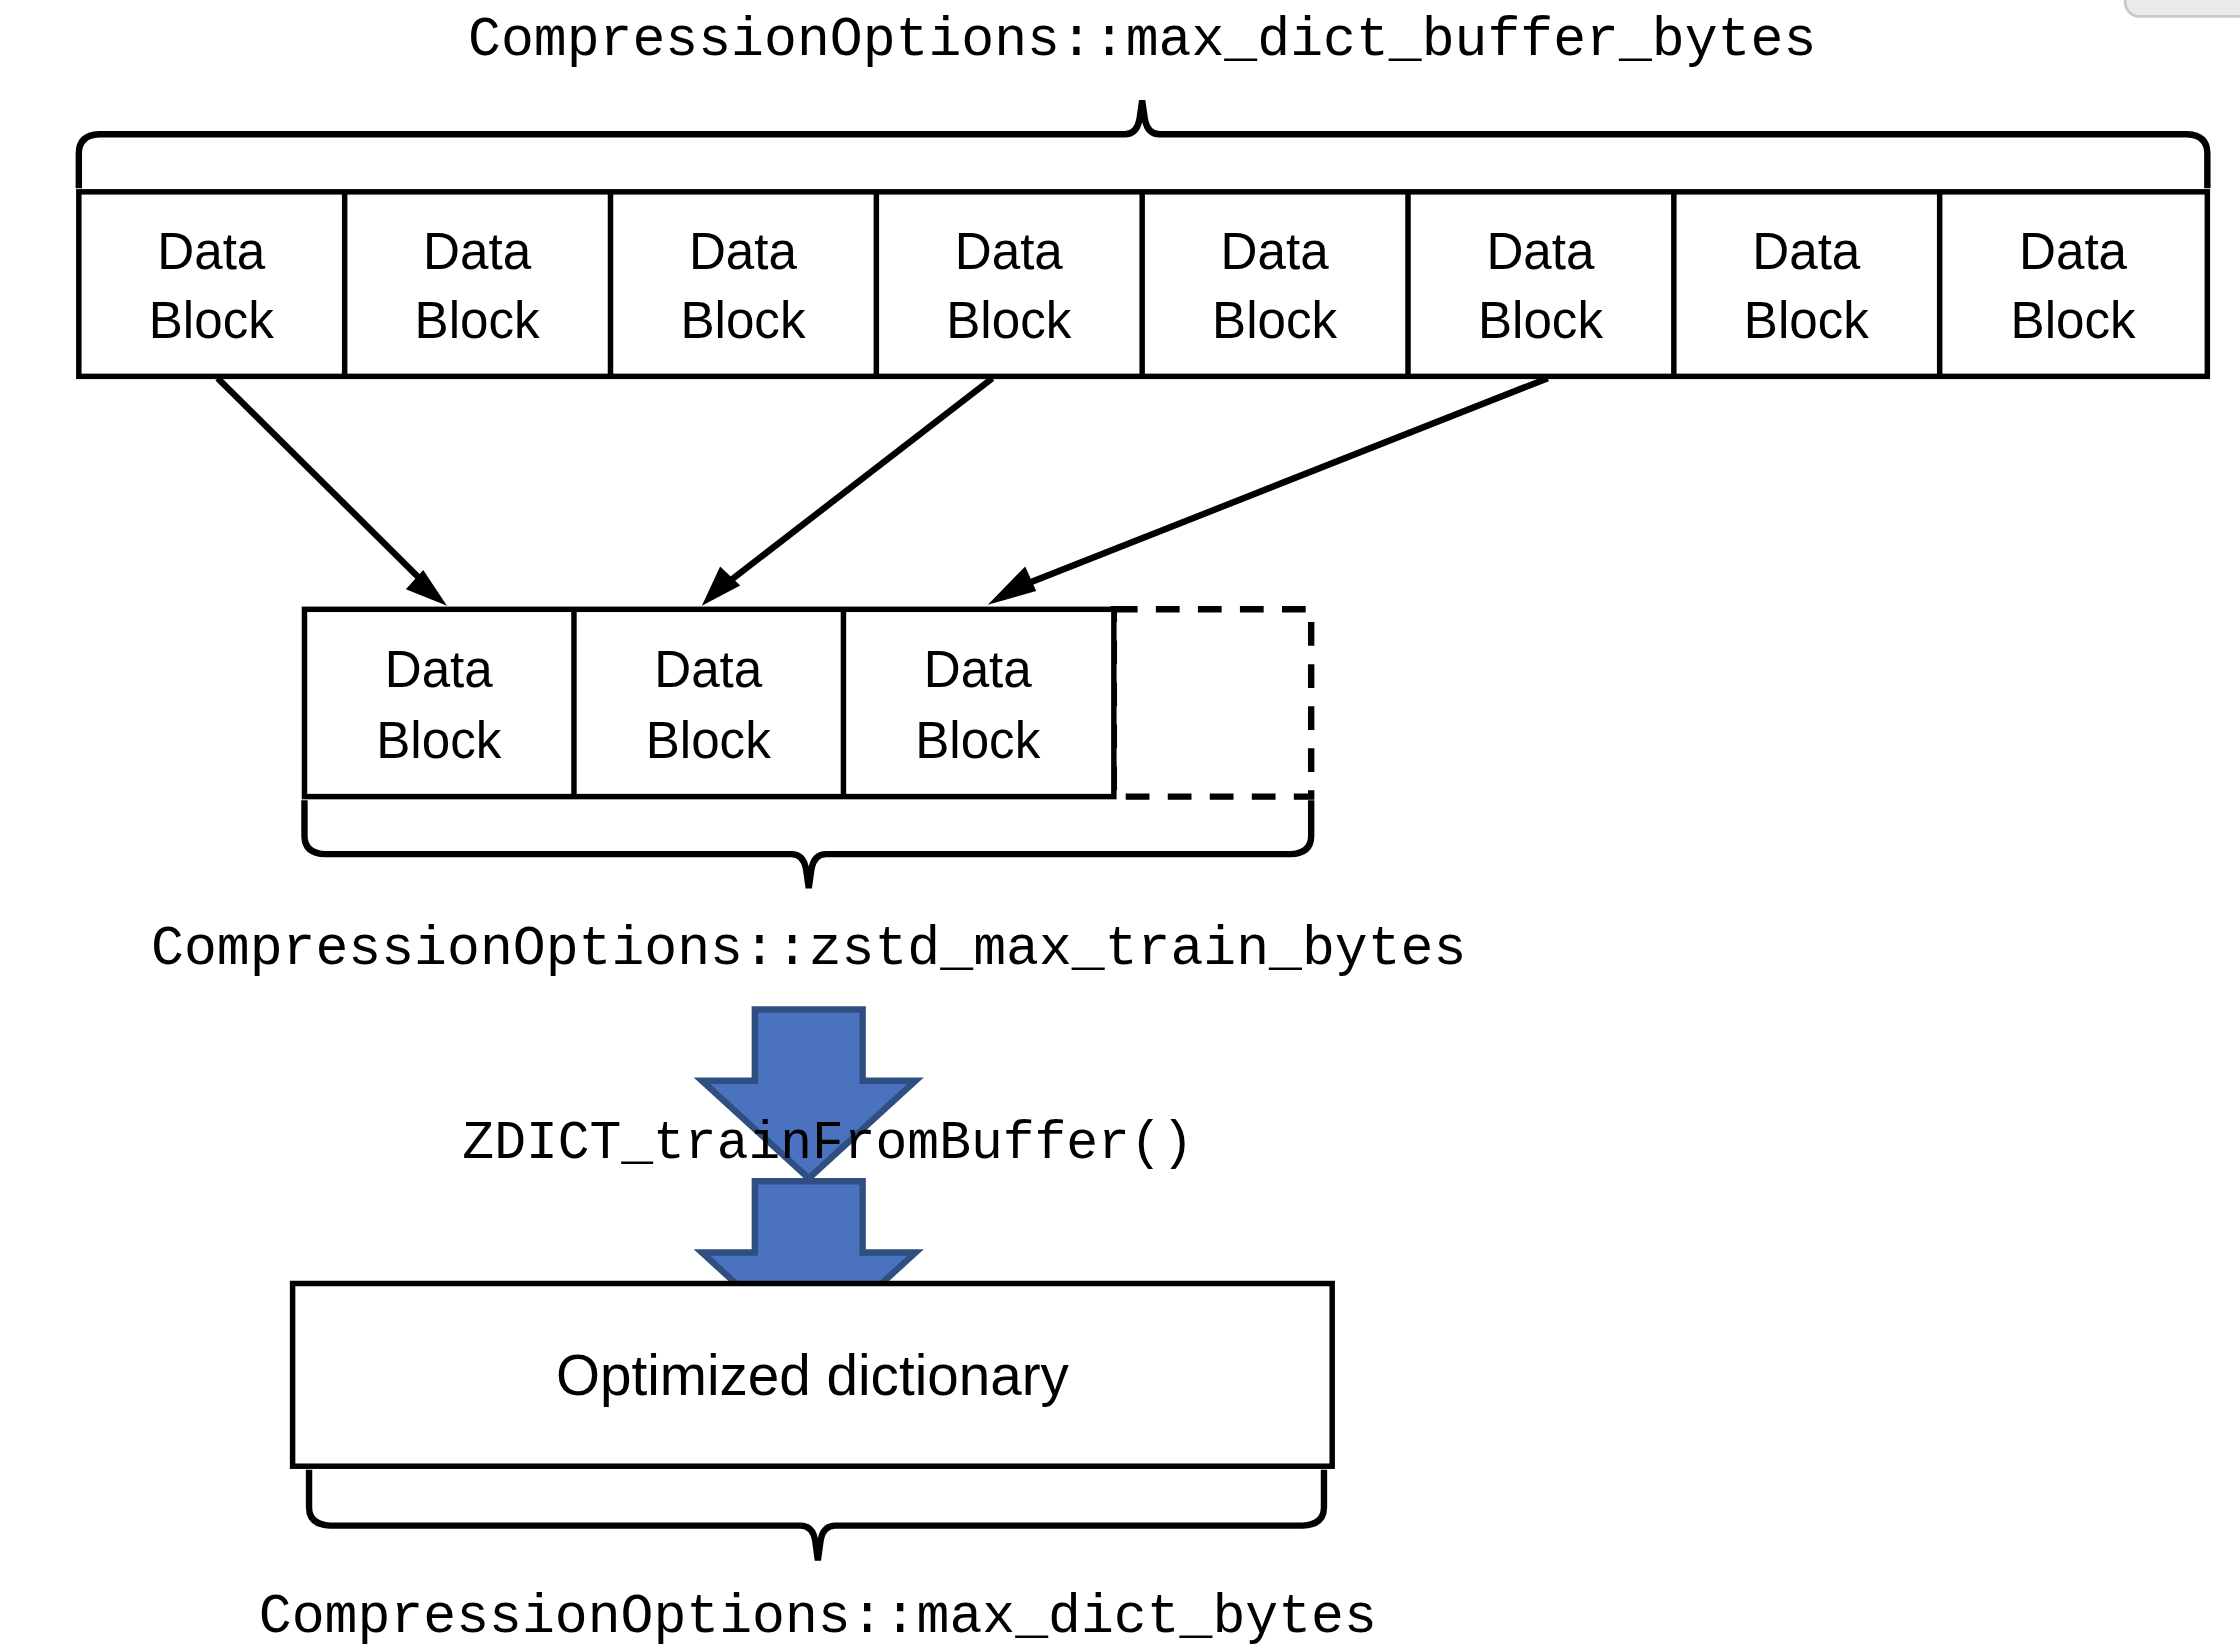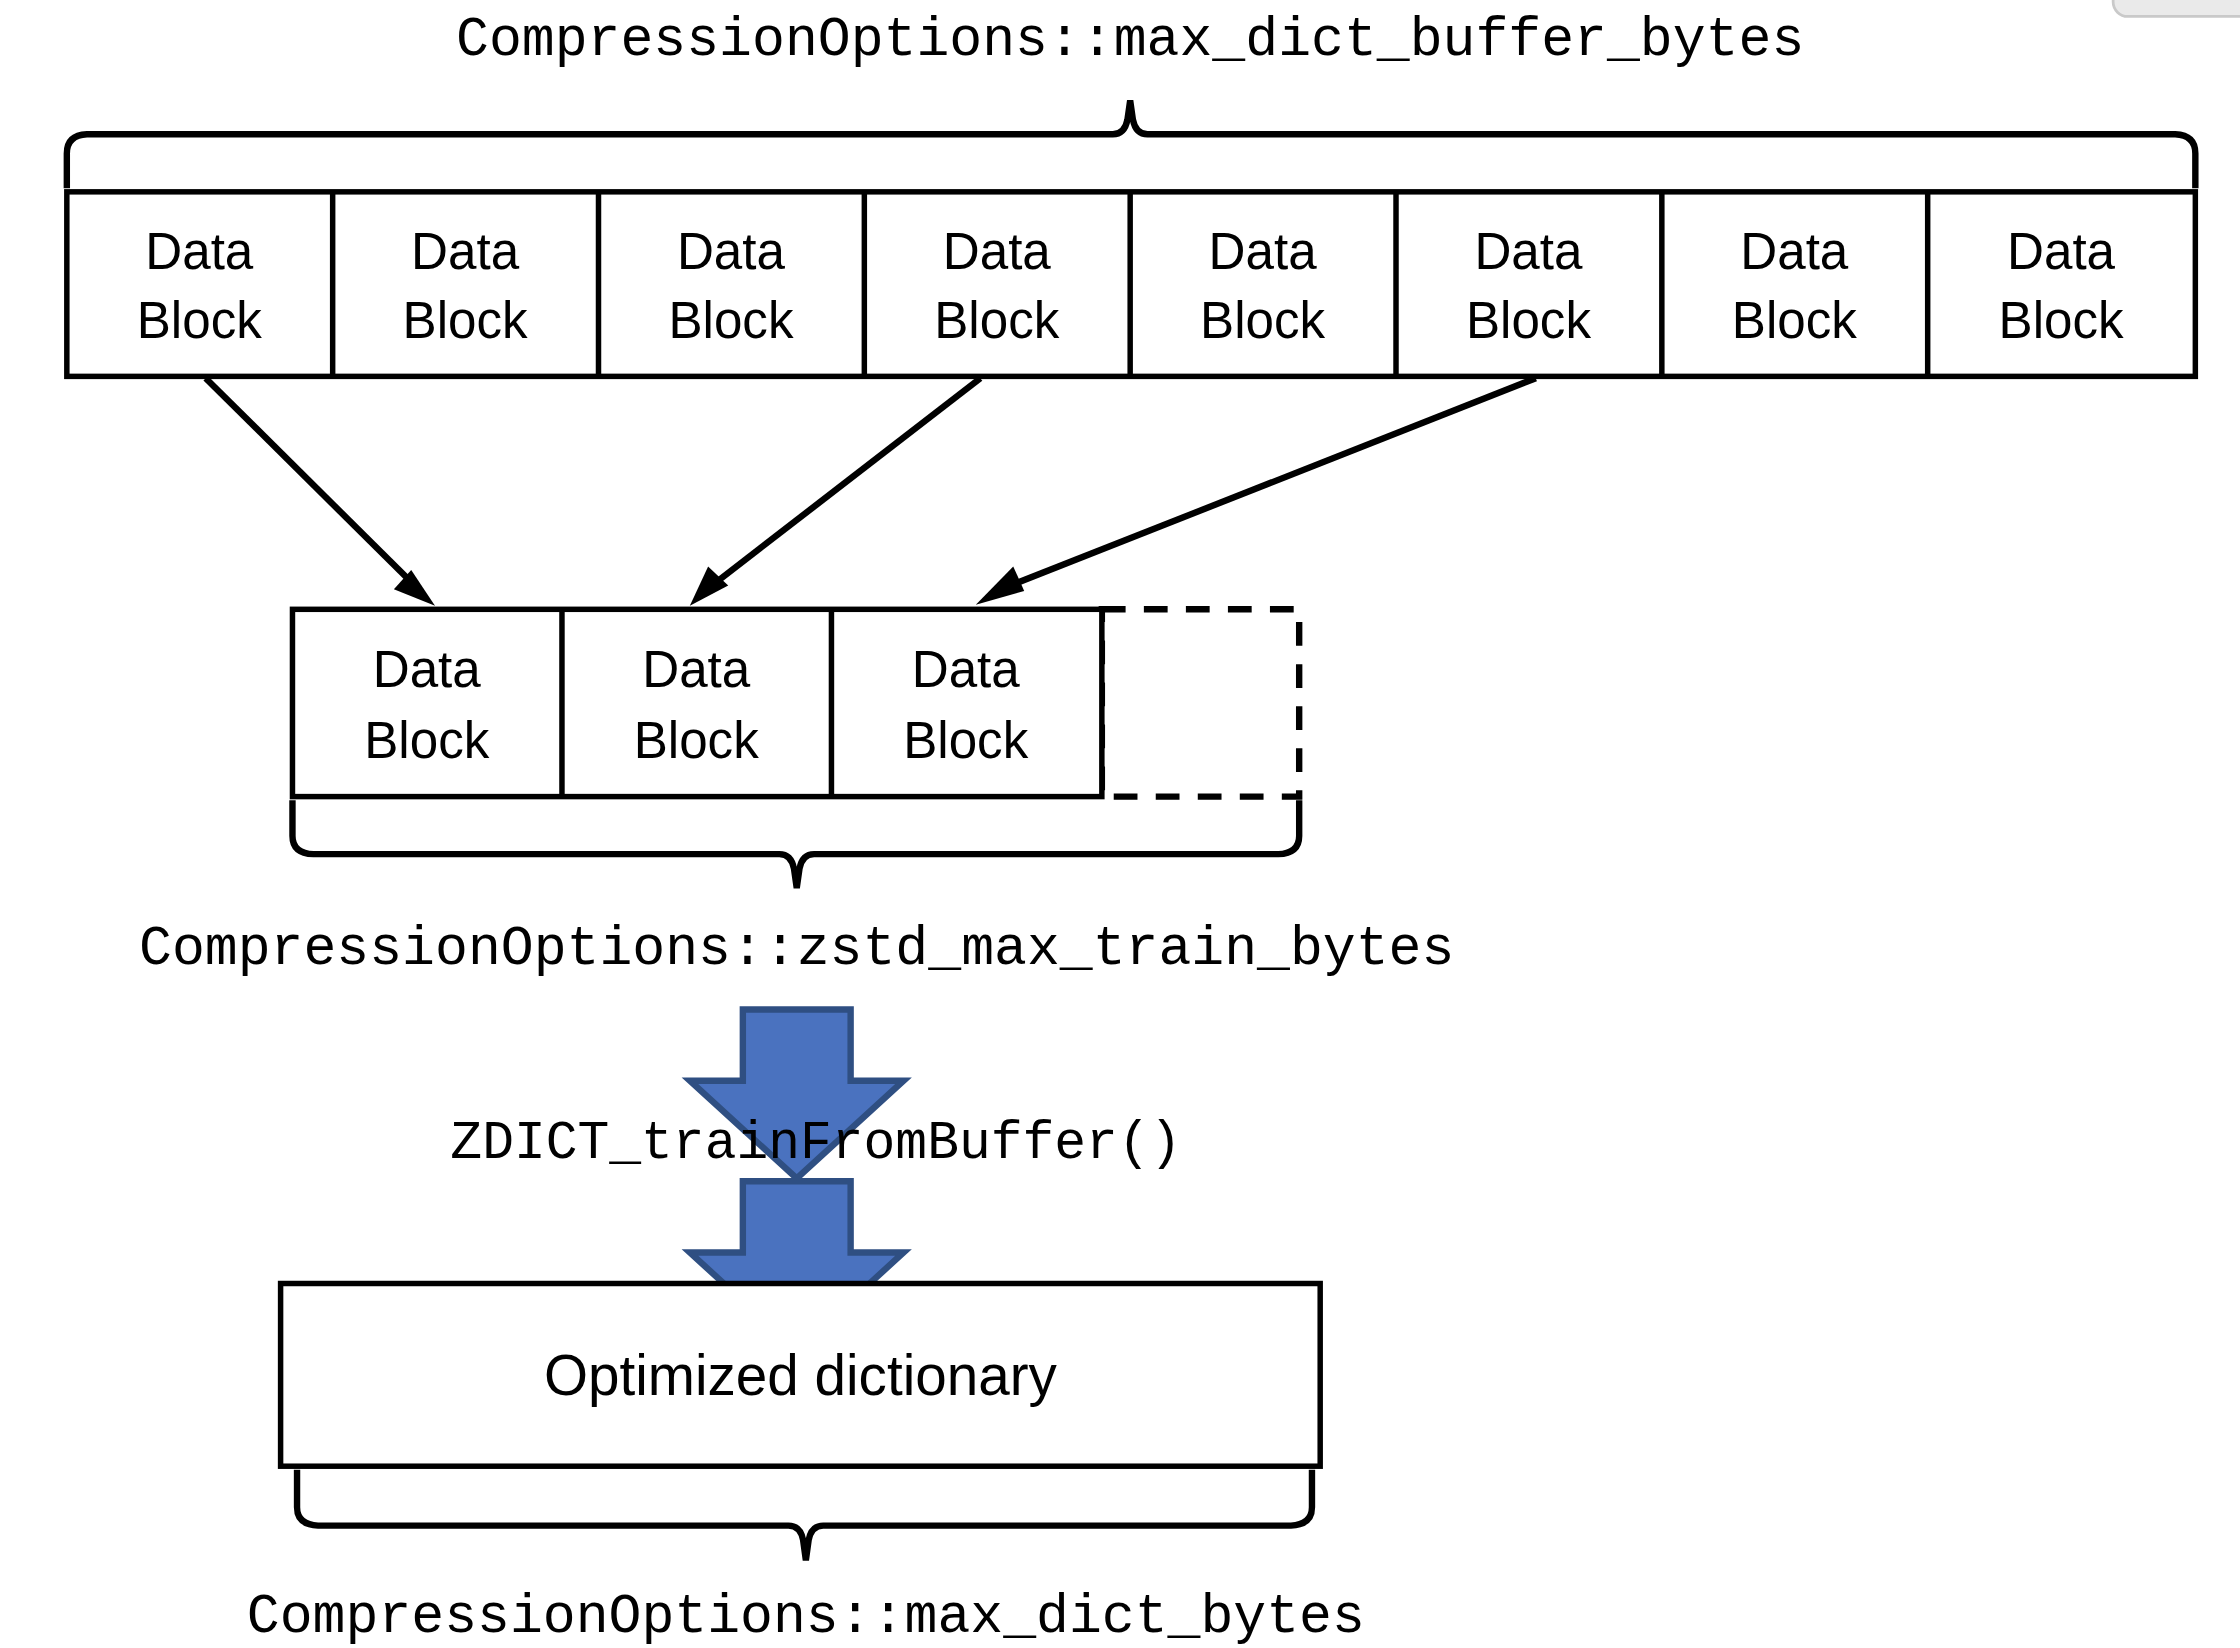--- a/index.html
+++ b/index.html
@@ -9,21 +9,21 @@
   }
   body {
     width: 2240px;
     height: 1648px;
     font-family: "Liberation Sans", sans-serif;
     overflow: hidden;
     position: relative;
   }
   #diagram-root {
     position: absolute;
-    top: 0; left: 4px;
+    top: 0; left: 16px;
     width: 2080px;
     height: 1648px;
     padding-left: 8px;
   }
   svg.diagram {
     display: block;
     width: 2240px;
     height: 1648px;
   }
   text.mono-label {

